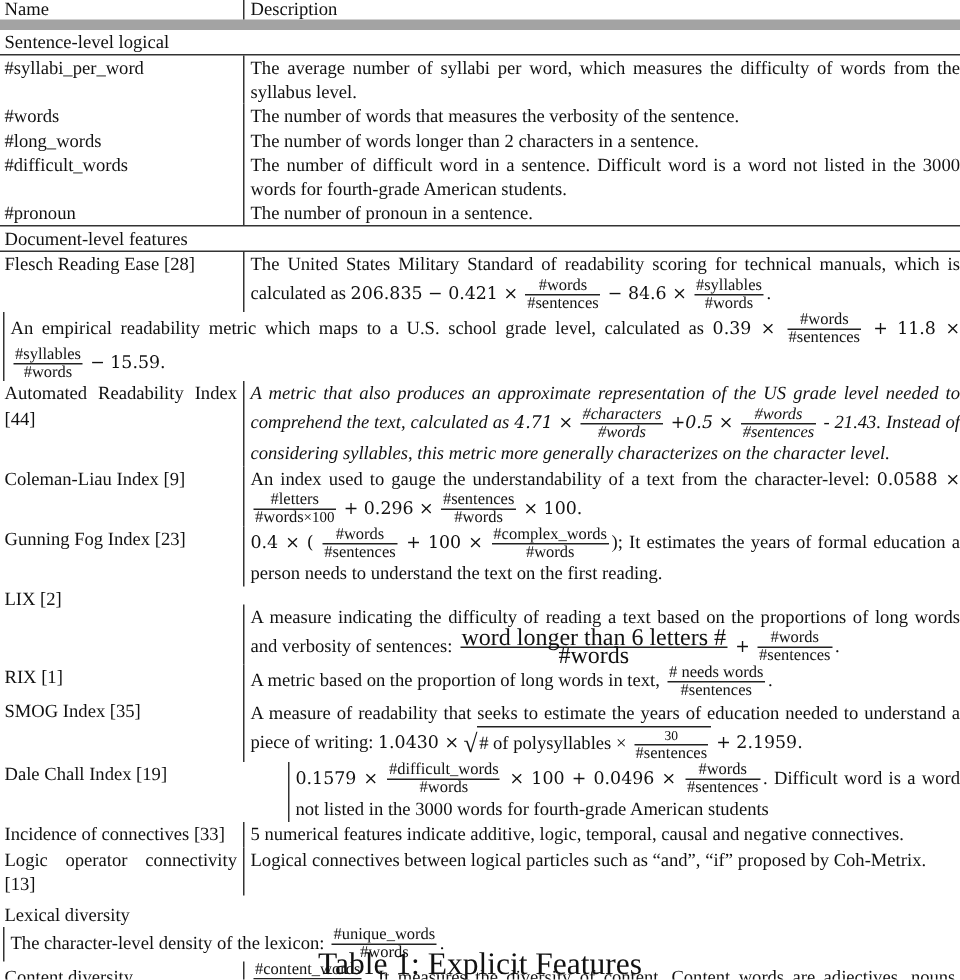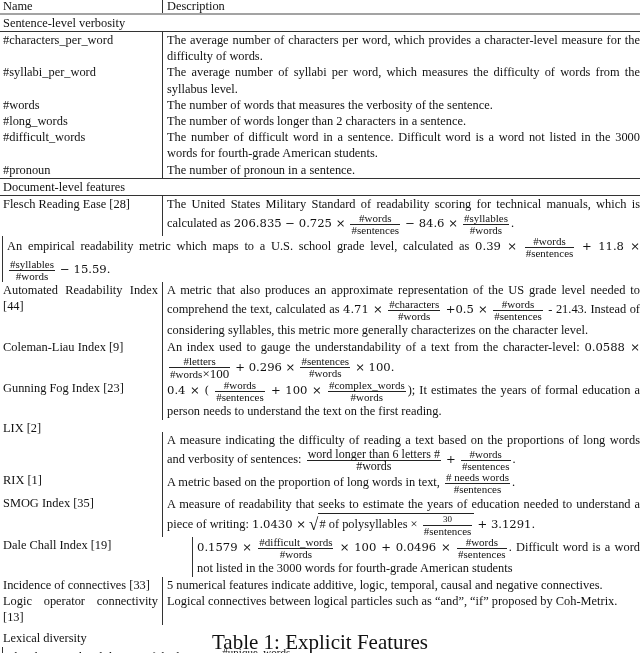--- a/index.html
+++ b/index.html
@@ -34,39 +34,35 @@
     }
     .frac .num { display: block; border-bottom: 1px solid #222; padding: 0 1px; }
     .frac .den { display: block; padding: 0 1px; }
     .math { font-family: "DejaVu Serif", serif; font-size: 11.6px; }
     .sqrt { display: inline-block; border-top: 1px solid #222; vertical-align: middle; padding-left: 1px; }
     .sqrtsign { font-size: 17px; vertical-align: middle; }
     .caption {
       position: absolute; top: 632px; left: 0; width: 640px; text-align: center;
       font-size: 21px; line-height: 20px;
     }
-    .sub { font-size: 13px; }
+    .sub { font-size: 10px; }
     .tall { line-height: 22px; }
   </style>
 </head>
 <body>
 
 <div class="table">
 
-  <div class="row hdr" style="border-bottom:2px solid #a3a3a3;">
+  <div class="row hdr" style="border-bottom:7px solid #a3a3a3;">
     <div class="name">Name</div>
     <div class="desc">Description</div>
   </div>
 
-  <div class="section" style="border-top:0; height:16px;">Sentence-level verbosity</div>
+  <div class="section" style="border-top:0; height:16px;">Sentence-level logical</div>
 
-  <div class="row">
-    <div class="name">#characters_per_word</div>
-    <div class="desc">The average number of characters per word, which provides a character-level measure for the difficulty of words.</div>
-  </div>
   <div class="row">
     <div class="name">#syllabi_per_word</div>
     <div class="desc">The average number of syllabi per word, which measures the difficulty of words from the syllabus level.</div>
   </div>
   <div class="row">
     <div class="name">#words</div>
     <div class="desc">The number of words that measures the verbosity of the sentence.</div>
   </div>
   <div class="row">
     <div class="name">#long_words</div>
@@ -79,40 +75,40 @@
   <div class="row">
     <div class="name">#pronoun</div>
     <div class="desc">The number of pronoun in a sentence.</div>
   </div>
 
   <div class="section">Document-level features</div>
 
   <div class="row">
     <div class="name">Flesch Reading Ease [28]</div>
     <div class="desc tall" style="line-height:17px;">
-      <span>The United States Military Standard of readability scoring for technical manuals, which is calculated as </span><span class="math">206.835 − 0.725 ×</span>
+      <span>The United States Military Standard of readability scoring for technical manuals, which is calculated as </span><span class="math">206.835 − 0.421 ×</span>
       <span class="frac"><span class="num">#words</span><span class="den">#sentences</span></span>
       <span class="math">− 84.6 ×</span>
       <span class="frac"><span class="num">#syllables</span><span class="den">#words</span></span><span>.</span>
     </div>
   </div>
 
   <div class="row">
     <div class="desc" style="line-height:17px;">
       <span>An empirical readability metric which maps to a U.S. school grade level, calculated as </span><span class="math">0.39 ×</span>
       <span class="frac"><span class="num">#words</span><span class="den">#sentences</span></span>
       <span class="math">+ 11.8 ×</span>
       <span class="frac"><span class="num">#syllables</span><span class="den">#words</span></span>
       <span class="math">− 15.59.</span>
     </div>
   </div>
 
   <div class="row">
     <div class="name just">Automated Readability Index [44]</div>
-    <div class="desc" style="line-height:17px;">
+    <div class="desc" style="line-height:17px;font-style:italic;">
       <span>A metric that also produces an approximate representation of the US grade level needed to comprehend the text, calculated as </span><span class="math">4.71 ×</span>
       <span class="frac"><span class="num">#characters</span><span class="den">#words</span></span>
       <span class="math">+0.5 ×</span>
       <span class="frac"><span class="num">#words</span><span class="den">#sentences</span></span><span> - 21.43.</span><span> Instead of considering syllables, this metric more generally characterizes on the character level.</span>
     </div>
   </div>
 
   <div class="row">
     <div class="name">Coleman-Liau Index [9]</div>
     <div class="desc" style="line-height:17px;">
@@ -130,40 +126,40 @@
       <span class="math">0.4 × (</span>
       <span class="frac"><span class="num">#words</span><span class="den">#sentences</span></span>
       <span class="math">+ 100 ×</span>
       <span class="frac"><span class="num">#complex_words</span><span class="den">#words</span></span><span>);</span><span> It estimates the years of formal education a person needs to understand the text on the first reading.</span>
     </div>
   </div>
 
   <div class="row">
     <div class="name">LIX [2]</div>
     <div class="desc" style="line-height:17px;margin-top:12px;">
-      <span>A measure indicating the difficulty of reading a text based on the proportions of long words and verbosity of sentences: </span><span class="frac" style="font-size:12px;"><span class="num">word longer than 6 letters #</span><span class="den">#words</span></span>
+      <span>A measure indicating the difficulty of reading a text based on the proportions of long words and verbosity of sentences: </span><span class="frac" style="font-size:16px;"><span class="num">word longer than 6 letters #</span><span class="den">#words</span></span>
       <span class="math">+</span>
       <span class="frac"><span class="num">#words</span><span class="den">#sentences</span></span><span>.</span>
     </div>
   </div>
 
   <div class="row">
     <div class="name">RIX [1]</div>
     <div class="desc" style="line-height:17px;">
       <span>A metric based on the proportion of long words in text, </span><span class="frac"><span class="num"># needs words</span><span class="den">#sentences</span></span><span>.</span>
     </div>
   </div>
 
   <div class="row">
     <div class="name">SMOG Index [35]</div>
     <div class="desc" style="line-height:18px;">
       <span>A measure of readability that seeks to estimate the years of education needed to understand a piece of writing: </span><span class="math">1.0430 ×</span>
       <span class="sqrtsign">√</span><span class="sqrt"><span># of polysyllables ×</span>
       <span class="frac"><span class="num" style="font-size:9px;">30</span><span class="den">#sentences</span></span></span>
-      <span class="math">+ 3.1291.</span>
+      <span class="math">+ 2.1959.</span>
     </div>
   </div>
 
   <div class="row">
     <div class="name">Dale Chall Index [19]</div>
     <div class="desc" style="line-height:17px;margin-left:32px;">
       <span class="math">0.1579 ×</span>
       <span class="frac"><span class="num">#difficult_words</span><span class="den">#words</span></span>
       <span class="math">× 100 + 0.0496 ×</span>
       <span class="frac"><span class="num">#words</span><span class="den">#sentences</span></span><span>.</span><span> Difficult word is a word not listed in the 3000 words for fourth-grade American students</span>

